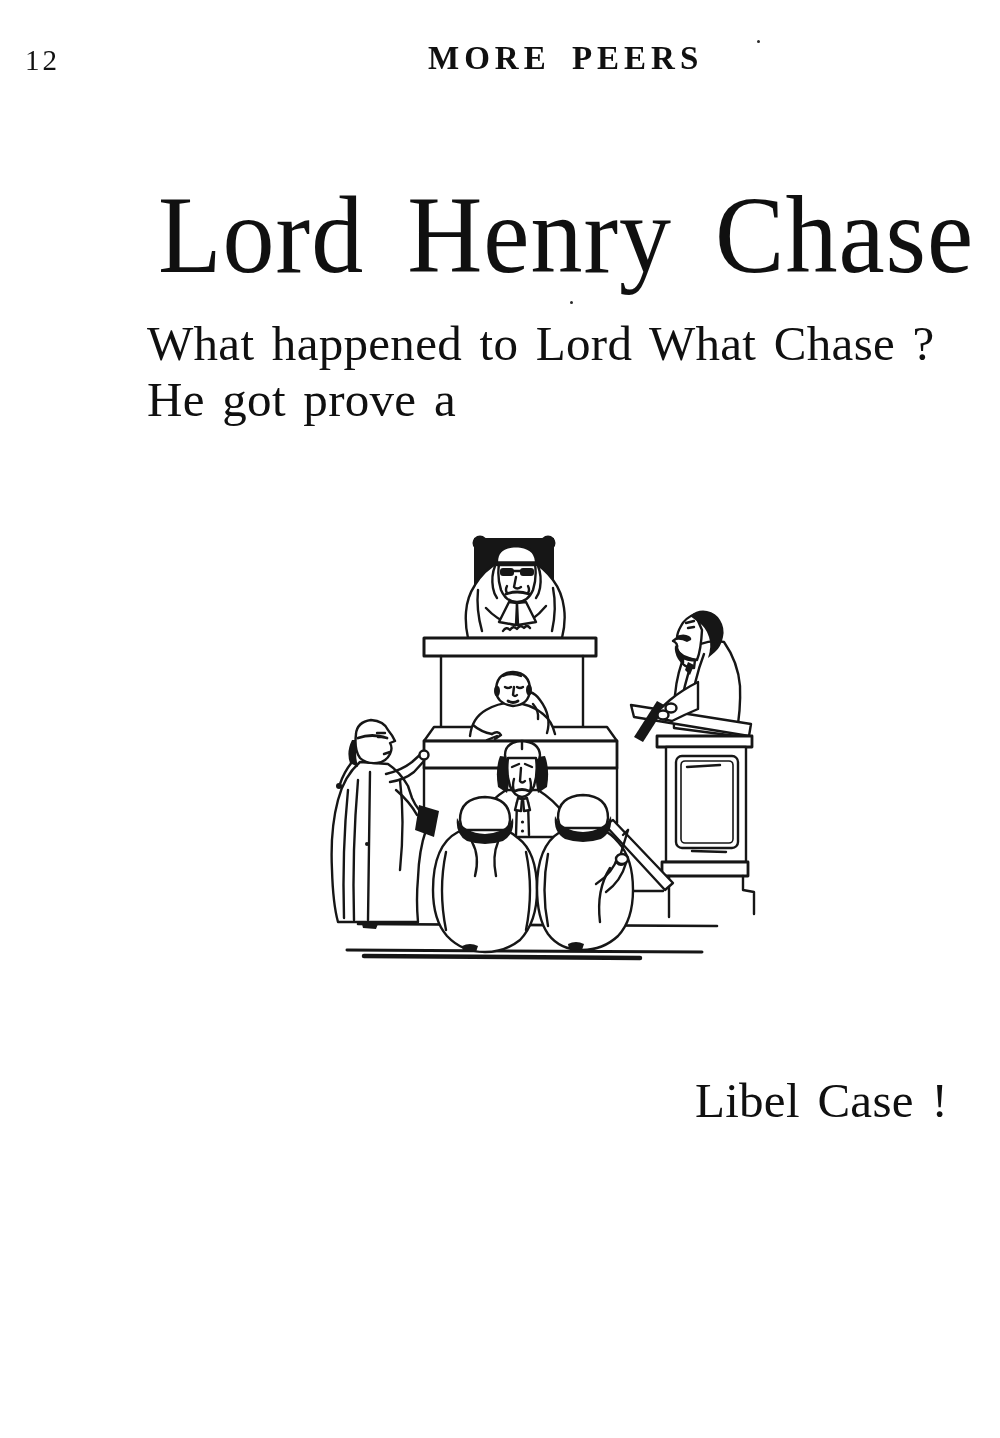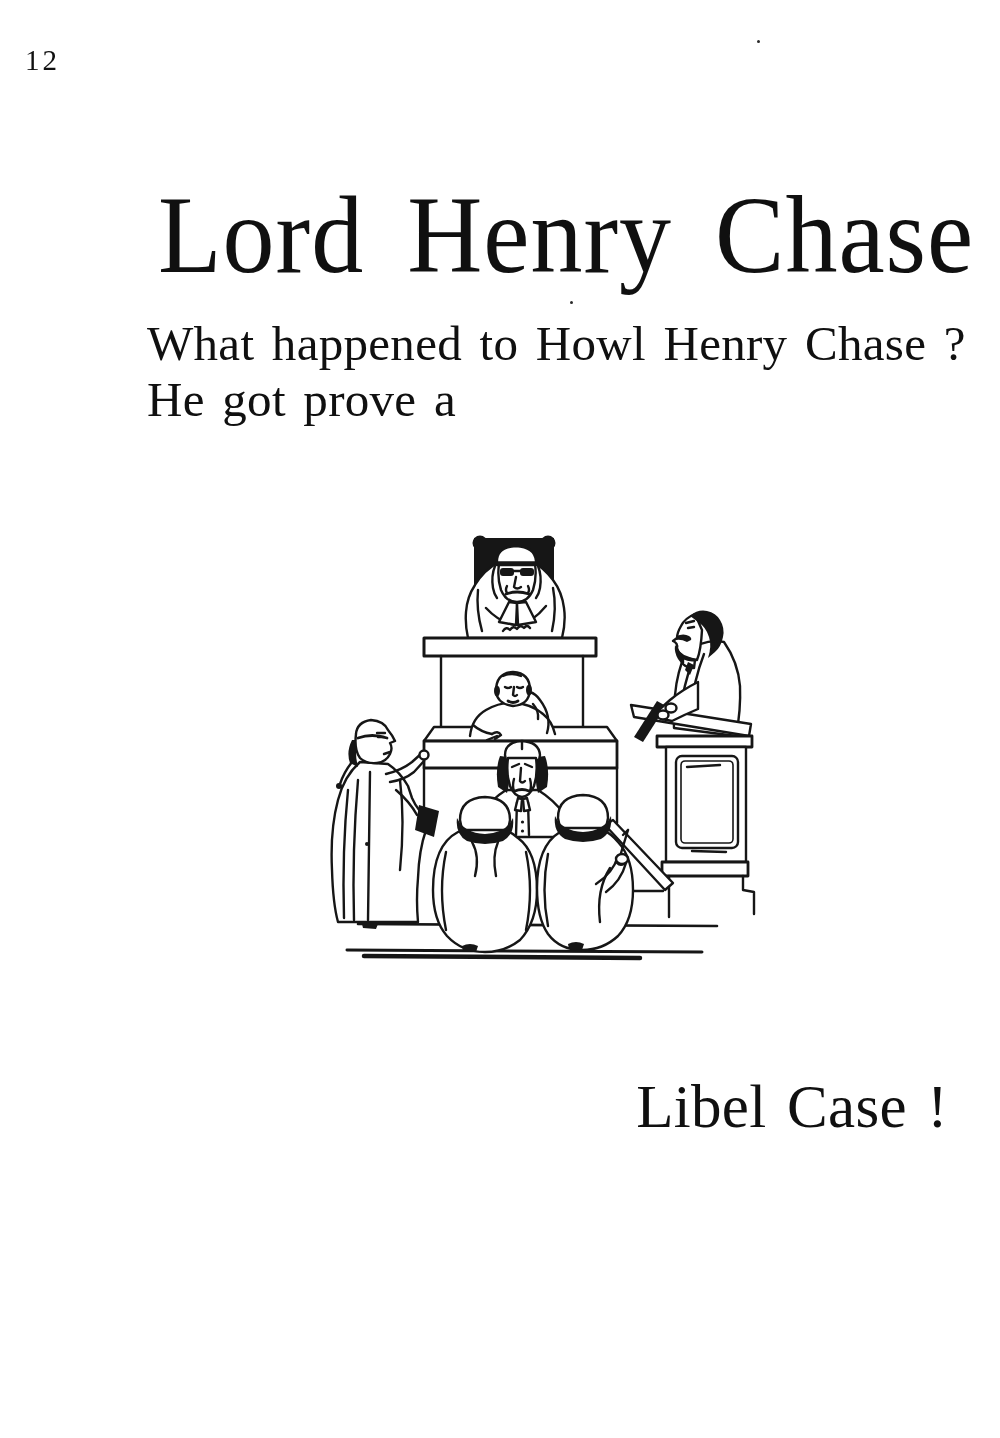--- a/index.html
+++ b/index.html
@@ -22,37 +22,38 @@
     font-size:104px; font-weight:normal; line-height:1;
     letter-spacing:1px; word-spacing:16px;
     transform:scaleY(1.06); transform-origin:left top;
   }
   .stanza { position:absolute; font-size:49px; letter-spacing:.3px; word-spacing:5px; }
   .stanza .line { white-space:nowrap; }
   .opening  { left:147px; top:316px;  line-height:56px; }
   .closing  { left:145px; top:1127px; line-height:56.5px; }
   .inset-line {
     position:absolute; right:52px; top:1072px; white-space:nowrap;
-    font-size:61px; letter-spacing:.3px; word-spacing:5px;
+    font-size:49px; letter-spacing:.3px; word-spacing:5px;
   }
   .illustration { position:absolute; left:300px; top:490px; width:470px; height:490px; }
   .speck { position:absolute; width:3px; height:3px; border-radius:50%; background:#2a2a2a; }
   em { font-style:italic; }
 </style>
 </head>
 <body>
 
 <div class="page">
 
   <div class="pagenum">12</div>
+  <div class="running-header">MORE PEERS</div>
 
   <h1 class="poem-title">Lord Henry Chase</h1>
 
   <div class="stanza opening">
-    <div class="line">What happened to Howl Henry Chase ?</div>
+    <div class="line">What happened to Lord What Chase ?</div>
     <div class="line">He got prove a</div>
   </div>
 
   <div class="illustration">
     <svg viewBox="0 0 470 490" width="470" height="490">
       <g stroke="#161616" stroke-width="2.4" fill="none" stroke-linecap="round" stroke-linejoin="round">
 
         <g>
           <path d="M58 434 L417 436" stroke-width="2.6"></path>
           <path d="M47 460 L402 462" stroke-width="3"></path>

